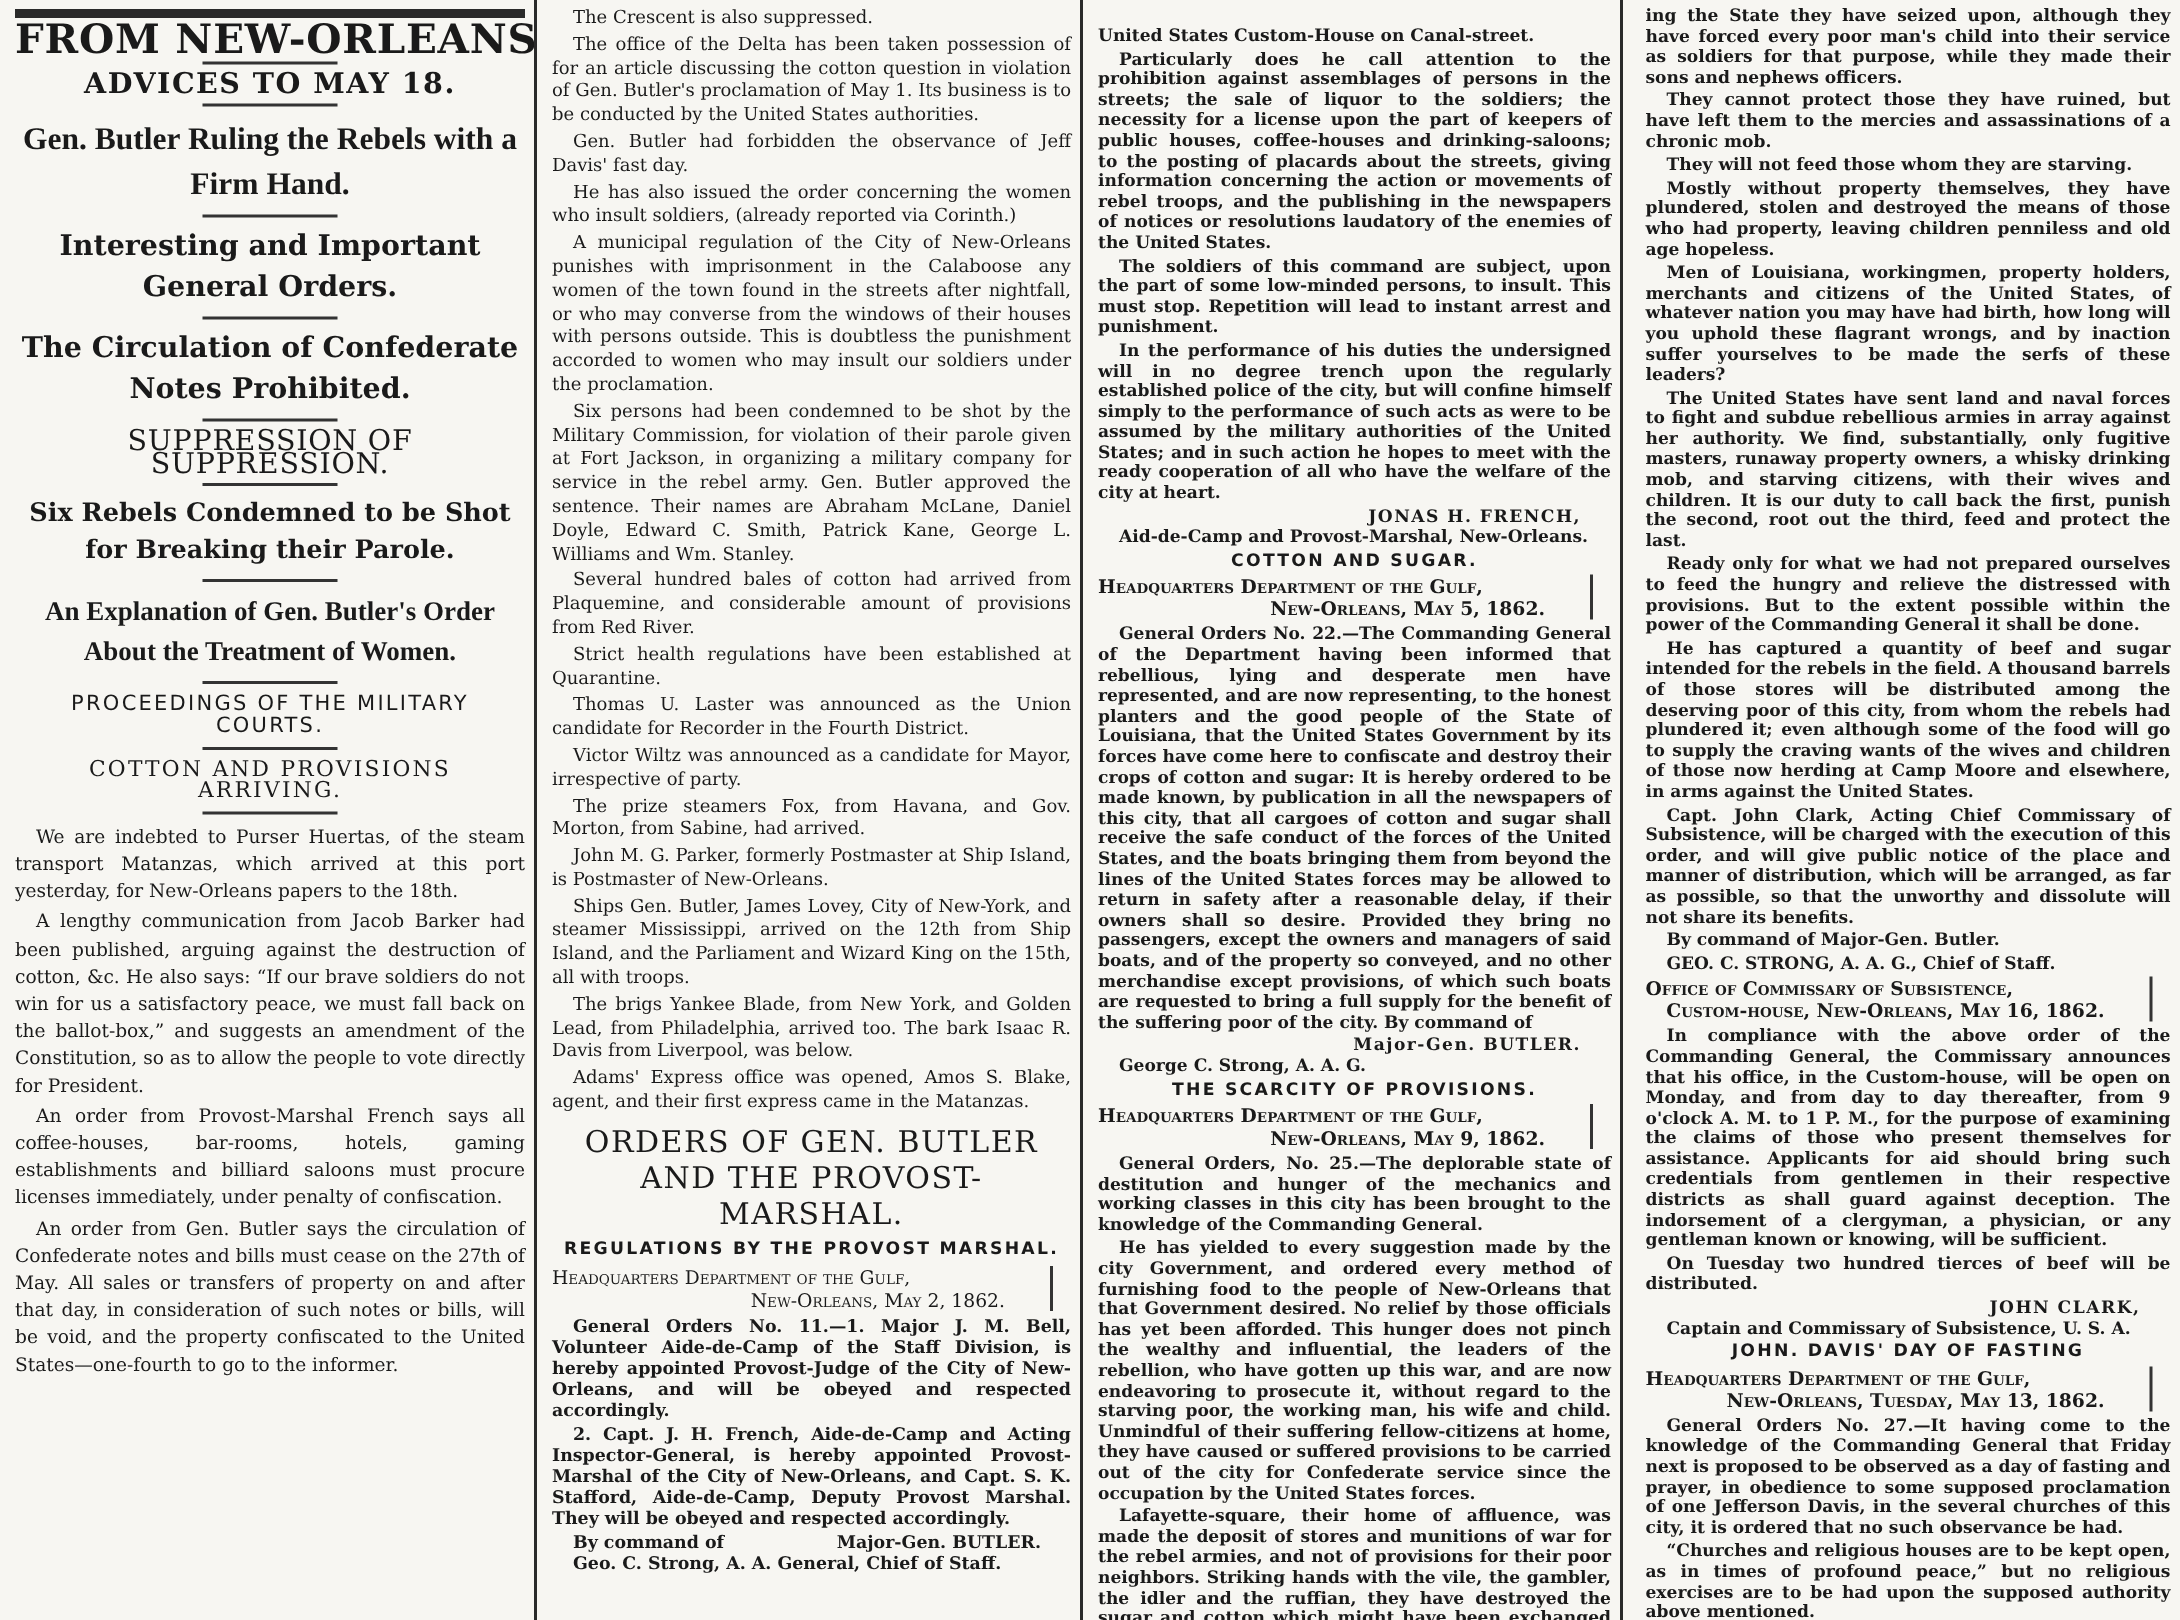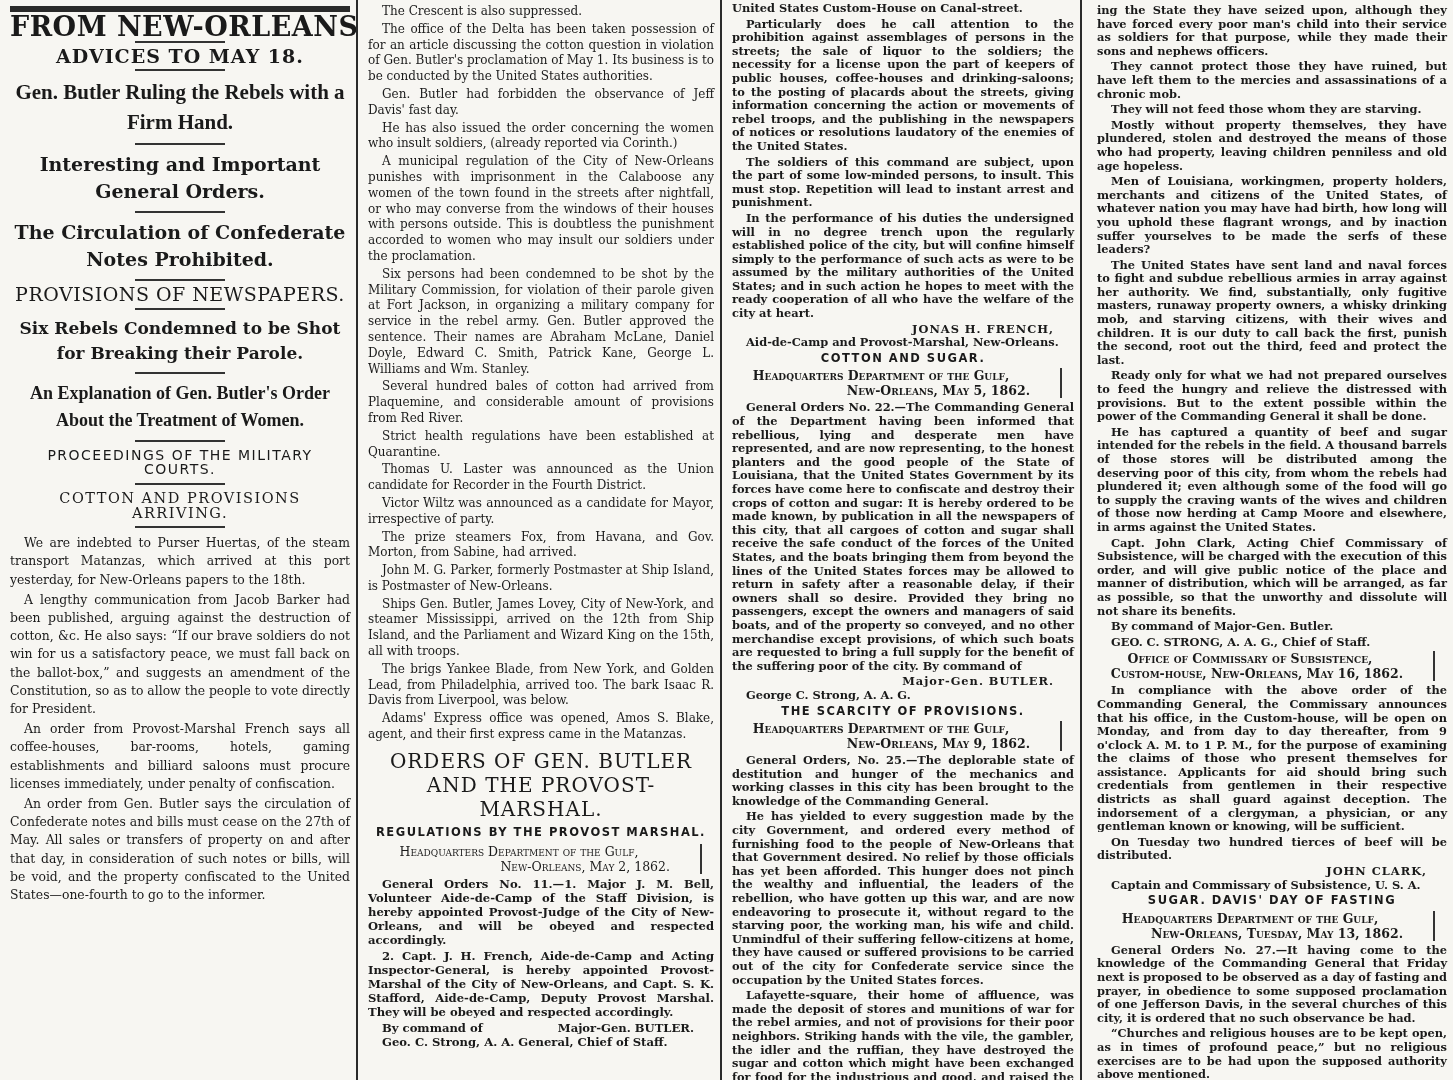--- a/index.html
+++ b/index.html
@@ -59,21 +59,21 @@
   .small-head {
     font-family: "DejaVu Sans", sans-serif; font-weight: bold;
     font-size: 11.5px; text-align: center; letter-spacing: 1.5px;
     margin: 0 0 3px 0;
   }
   .dateline {
     font-variant: small-caps; text-align: right; padding-right: 30px;
     line-height: 15px; margin: 2px 0 3px 0; font-size: 12.5px;
     border-right: 2px solid #333; margin-right: 12px;
   }
-  .dateline div:first-child { text-align: center; }
+  .dateline div:first-child { text-align: left; }
   .signature { text-align: right; padding-right: 20px; font-weight: bold; letter-spacing: 1px; }
   .col3 { font-weight: bold; font-size: 11.4px; line-height: 13.6px; }
   .col4 { font-weight: bold; font-size: 11.4px; line-height: 13.6px; }
 </style>
 </head>
 <body>
 
 <div class="page">
 
   <div class="col">
@@ -81,21 +81,21 @@
     <div class="h-main">FROM NEW-ORLEANS.</div>
     <div class="rule"></div>
     <div class="h-sub">ADVICES TO MAY 18.</div>
     <div class="rule"></div>
     <div class="h-deck">Gen. Butler Ruling the Rebels with a Firm Hand.</div>
     <div class="rule"></div>
     <div class="h-gothic">Interesting and Important General Orders.</div>
     <div class="rule"></div>
     <div class="h-gothic">The Circulation of Confederate Notes Prohibited.</div>
     <div class="rule"></div>
-    <div class="h-sub" style="font-weight:normal;font-size:19px;letter-spacing:0.5px;">PROVISIONS OF NEWSPAPERS.</div>
+    <div class="h-sub" style="font-weight:normal;font-size:19px;letter-spacing:0.5px;">SUPPRESSION OF SUPPRESSION.</div>
     <div class="rule"></div>
     <div class="h-gothic" style="font-size:17px;line-height:25px;">Six Rebels Condemned to be Shot for Breaking their Parole.</div>
     <div class="rule"></div>
     <div class="h-deck" style="font-size:18px;line-height:27px;">An Explanation of Gen. Butler's Order About the Treatment of Women.</div>
     <div class="rule"></div>
     <div class="h-caps">PROCEEDINGS OF THE MILITARY COURTS.</div>
     <div class="rule"></div>
     <div class="h-caps" style="font-family:'DejaVu Serif',serif;font-size:14.5px;">COTTON AND PROVISIONS ARRIVING.</div>
     <div class="rule"></div>
     <div style="font-size:12.4px;line-height:18.2px;">
@@ -133,21 +133,21 @@
       <p>2. Capt. J. H. French, Aide-de-Camp and Acting Inspector-General, is hereby appointed Provost-Marshal of the City of New-Orleans, and Capt. S. K. Stafford, Aide-de-Camp, Deputy Provost Marshal. They will be obeyed and respected accordingly.</p>
       <div style="display:flex;justify-content:space-between;padding:0 20px 0 14px;">
         <span>By command of</span>
         <span>Major-Gen. BUTLER.</span>
       </div>
       <p>Geo. C. Strong, A. A. General, Chief of Staff.</p>
 
     </div>
   </div>
 
-  <div class="col col3" style="padding-top:2px;">
+  <div class="col col3" style="padding-top:17px;">
     <p class="noindent">United States Custom-House on Canal-street.</p>
     <p>Particularly does he call attention to the prohibition against assemblages of persons in the streets; the sale of liquor to the soldiers; the necessity for a license upon the part of keepers of public houses, coffee-houses and drinking-saloons; to the posting of placards about the streets, giving information concerning the action or movements of rebel troops, and the publishing in the newspapers of notices or resolutions laudatory of the enemies of the United States.</p>
     <p>The soldiers of this command are subject, upon the part of some low-minded persons, to insult. This must stop. Repetition will lead to instant arrest and punishment.</p>
     <p>In the performance of his duties the undersigned will in no degree trench upon the regularly established police of the city, but will confine himself simply to the performance of such acts as were to be assumed by the military authorities of the United States; and in such action he hopes to meet with the ready cooperation of all who have the welfare of the city at heart.</p>
     <div class="signature">JONAS H. FRENCH,</div>
     <p>Aid-de-Camp and Provost-Marshal, New-Orleans.</p>
     <div class="small-head">COTTON AND SUGAR.</div>
     <div class="dateline">
       <div>Headquarters Department of the Gulf,</div>
       <div>New-Orleans, May 5, 1862.</div>
@@ -179,21 +179,21 @@
     <p>By command of Major-Gen. Butler.</p>
     <p>GEO. C. STRONG, A. A. G., Chief of Staff.</p>
     <div class="dateline">
       <div>Office of Commissary of Subsistence,</div>
       <div>Custom-house, New-Orleans, May 16, 1862.</div>
     </div>
     <p>In compliance with the above order of the Commanding General, the Commissary announces that his office, in the Custom-house, will be open on Monday, and from day to day thereafter, from 9 o'clock A. M. to 1 P. M., for the purpose of examining the claims of those who present themselves for assistance. Applicants for aid should bring such credentials from gentlemen in their respective districts as shall guard against deception. The indorsement of a clergyman, a physician, or any gentleman known or knowing, will be sufficient.</p>
     <p>On Tuesday two hundred tierces of beef will be distributed.</p>
     <div class="signature">JOHN CLARK,</div>
     <p>Captain and Commissary of Subsistence, U. S. A.</p>
-    <div class="small-head">SUGAR. DAVIS' DAY OF FASTING</div>
+    <div class="small-head">JOHN. DAVIS' DAY OF FASTING</div>
     <div class="dateline">
       <div>Headquarters Department of the Gulf,</div>
       <div>New-Orleans, Tuesday, May 13, 1862.</div>
     </div>
     <p>General Orders No. 27.—It having come to the knowledge of the Commanding General that Friday next is proposed to be observed as a day of fasting and prayer, in obedience to some supposed proclamation of one Jefferson Davis, in the several churches of this city, it is ordered that no such observance be had.</p>
     <p>“Churches and religious houses are to be kept open, as in times of profound peace,” but no religious exercises are to be had upon the supposed authority above mentioned.</p>
     <div style="display:flex;justify-content:space-between;padding:0 10px 0 14px;">
       <span>By command of</span>
       <span>Maj.-Gen. BUTLER.</span>
     </div>

